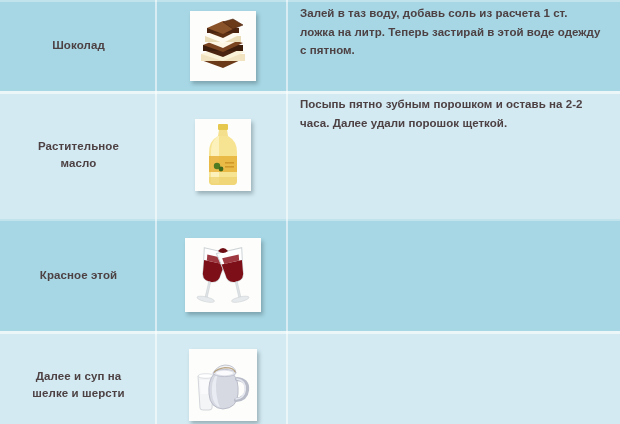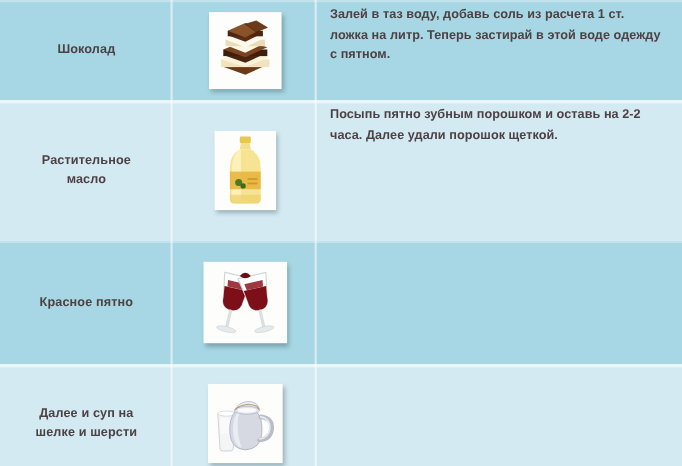--- a/index.html
+++ b/index.html
@@ -190,21 +190,21 @@
         </svg>
       </div>
     </div>
     <div class="cell-text">
       <span class="body-text">Посыпь пятно зубным порошком и оставь на 2-2 часа. Далее удали порошок щеткой.</span>
     </div>
   </div>
 
   <div class="row r3 dark">
     <div class="cell-label">
-      <span class="label-text">Красное пятно</span>
+      <span class="label-text">Красное этой</span>
     </div>
     <div class="cell-img">
       <div class="thumb t-wine">
         <svg width="70" height="66" viewBox="0 0 70 66">
 
           <g transform="rotate(13 24 30)">
             <path d="M11,8 L37,8 L33,30 Q33,40 24,40 Q15,40 15,30 Z" fill="#ffffff" stroke="#cfd4d6" stroke-width="1"></path>
             <path d="M13.6,20 L34.4,20 L33,30 Q33,40 24,40 Q15,40 15,30 Z" fill="#7c0f17"></path>
             <path d="M15.5,14 L32.5,14 L31.6,20 L16.4,20 Z" fill="#8e1620" opacity="0.85"></path>
             <rect x="23" y="40" width="2" height="17" fill="#dfe4e6" stroke="#c7ced0" stroke-width="0.5"></rect>

